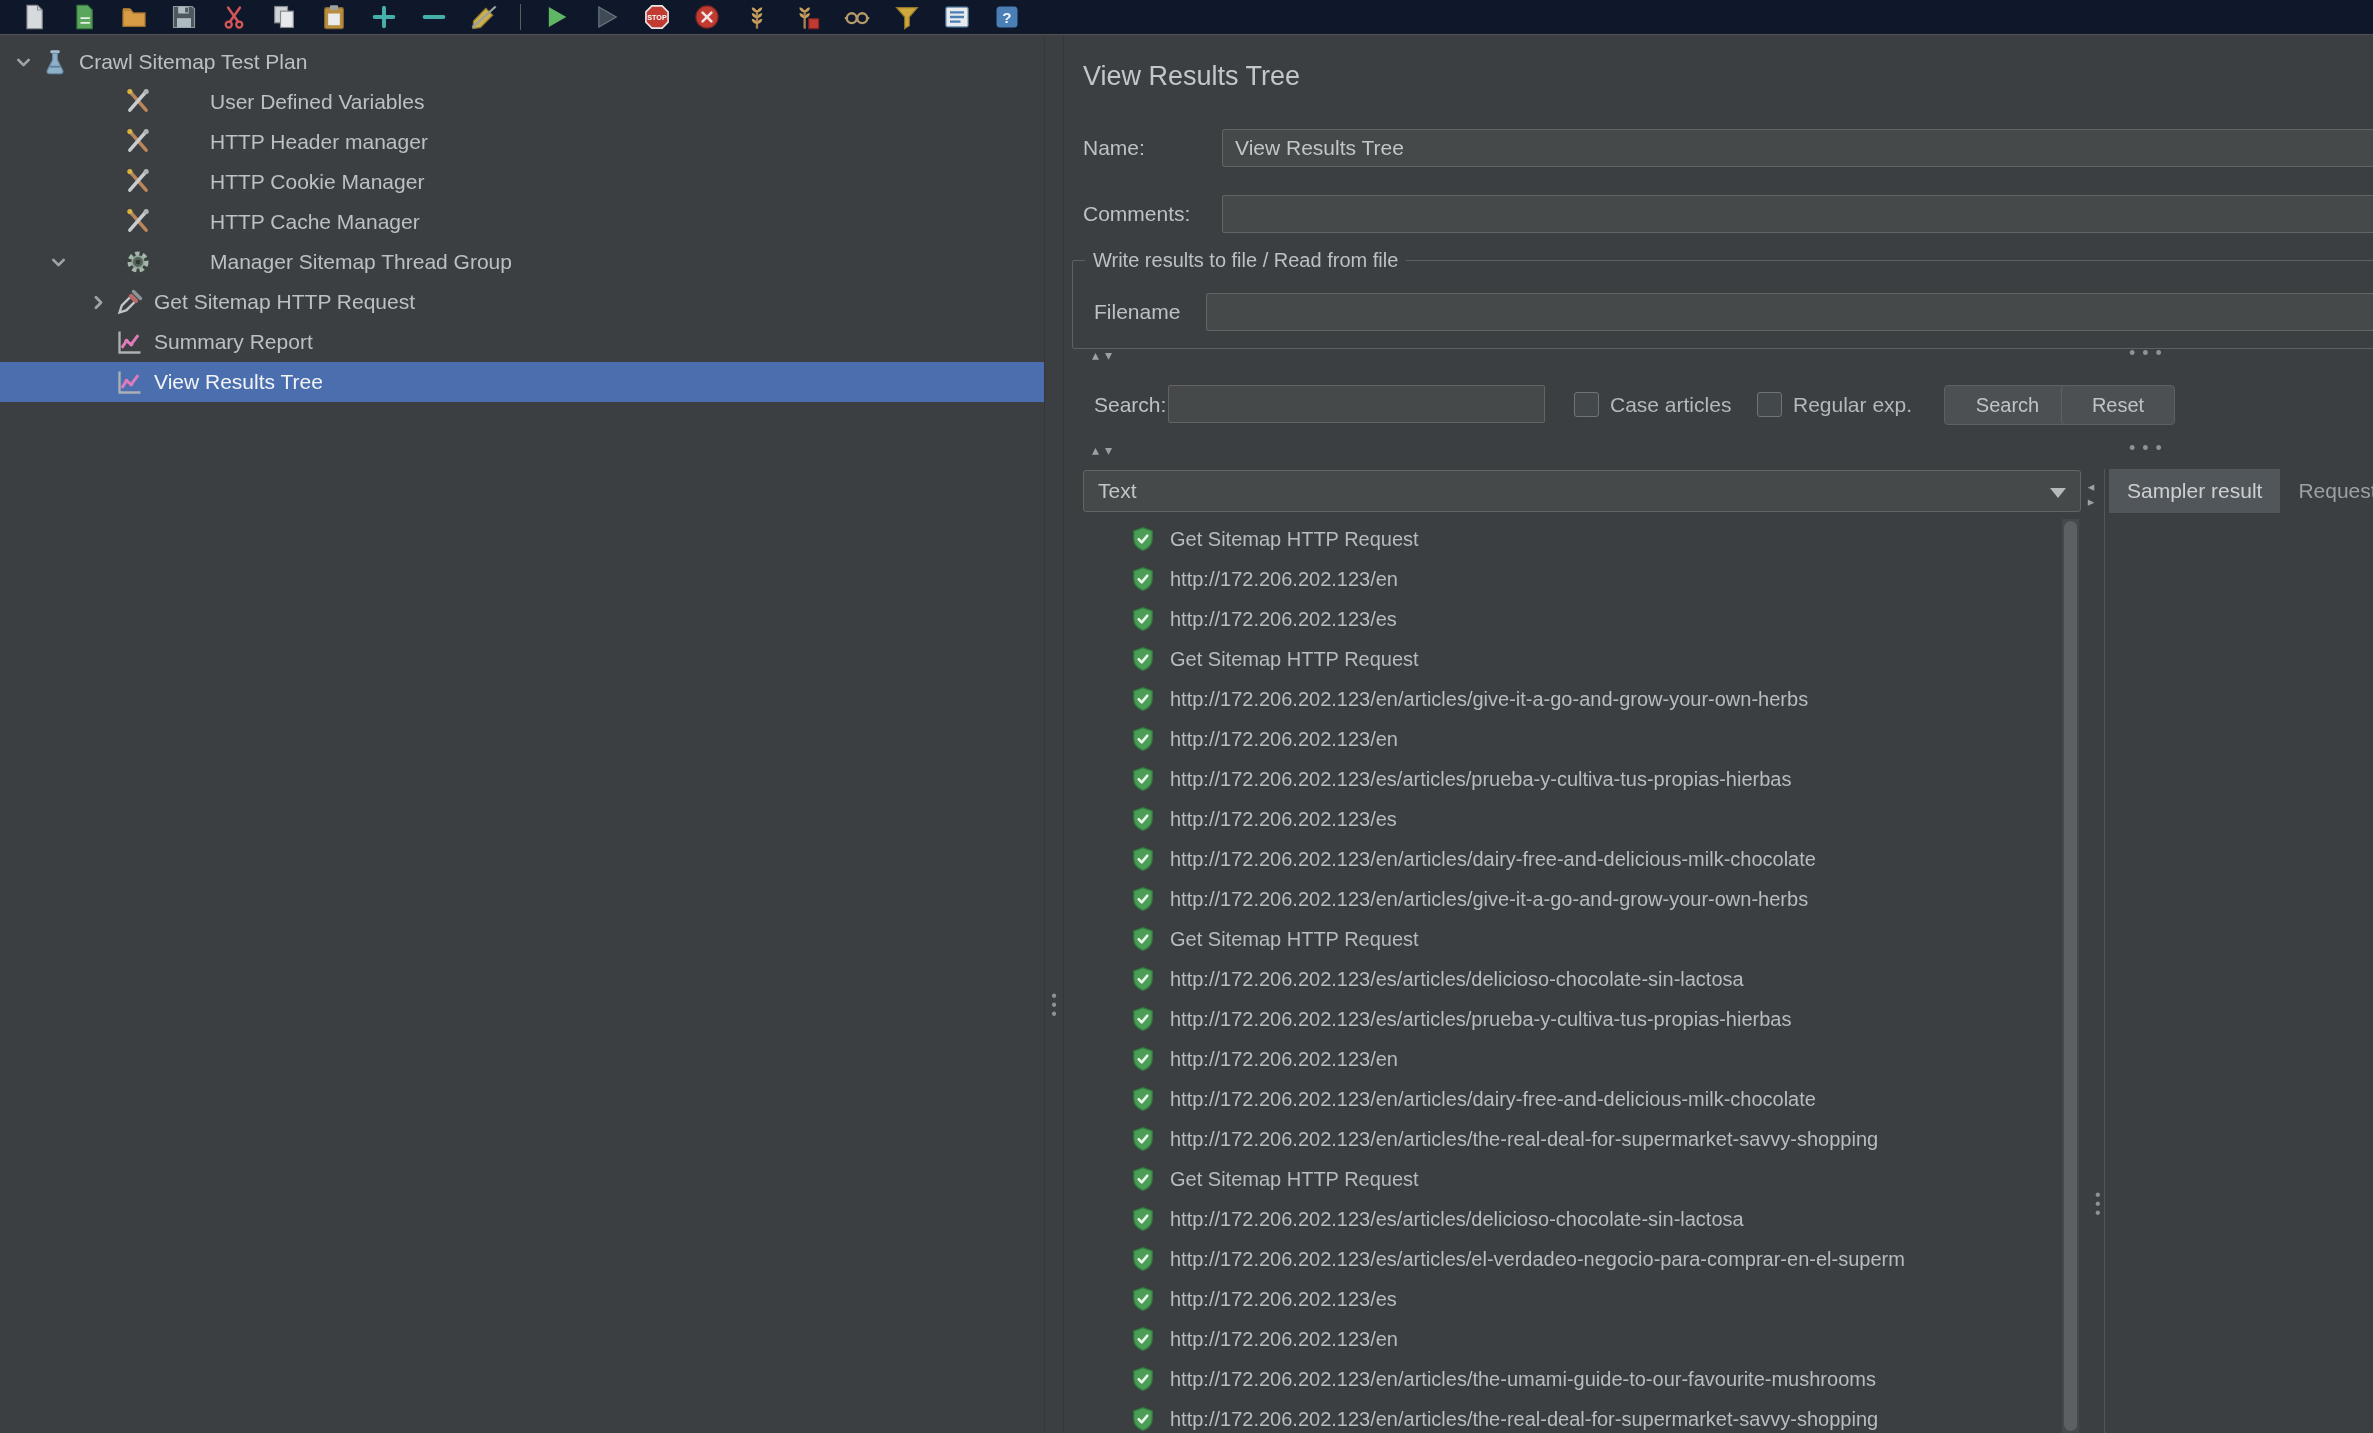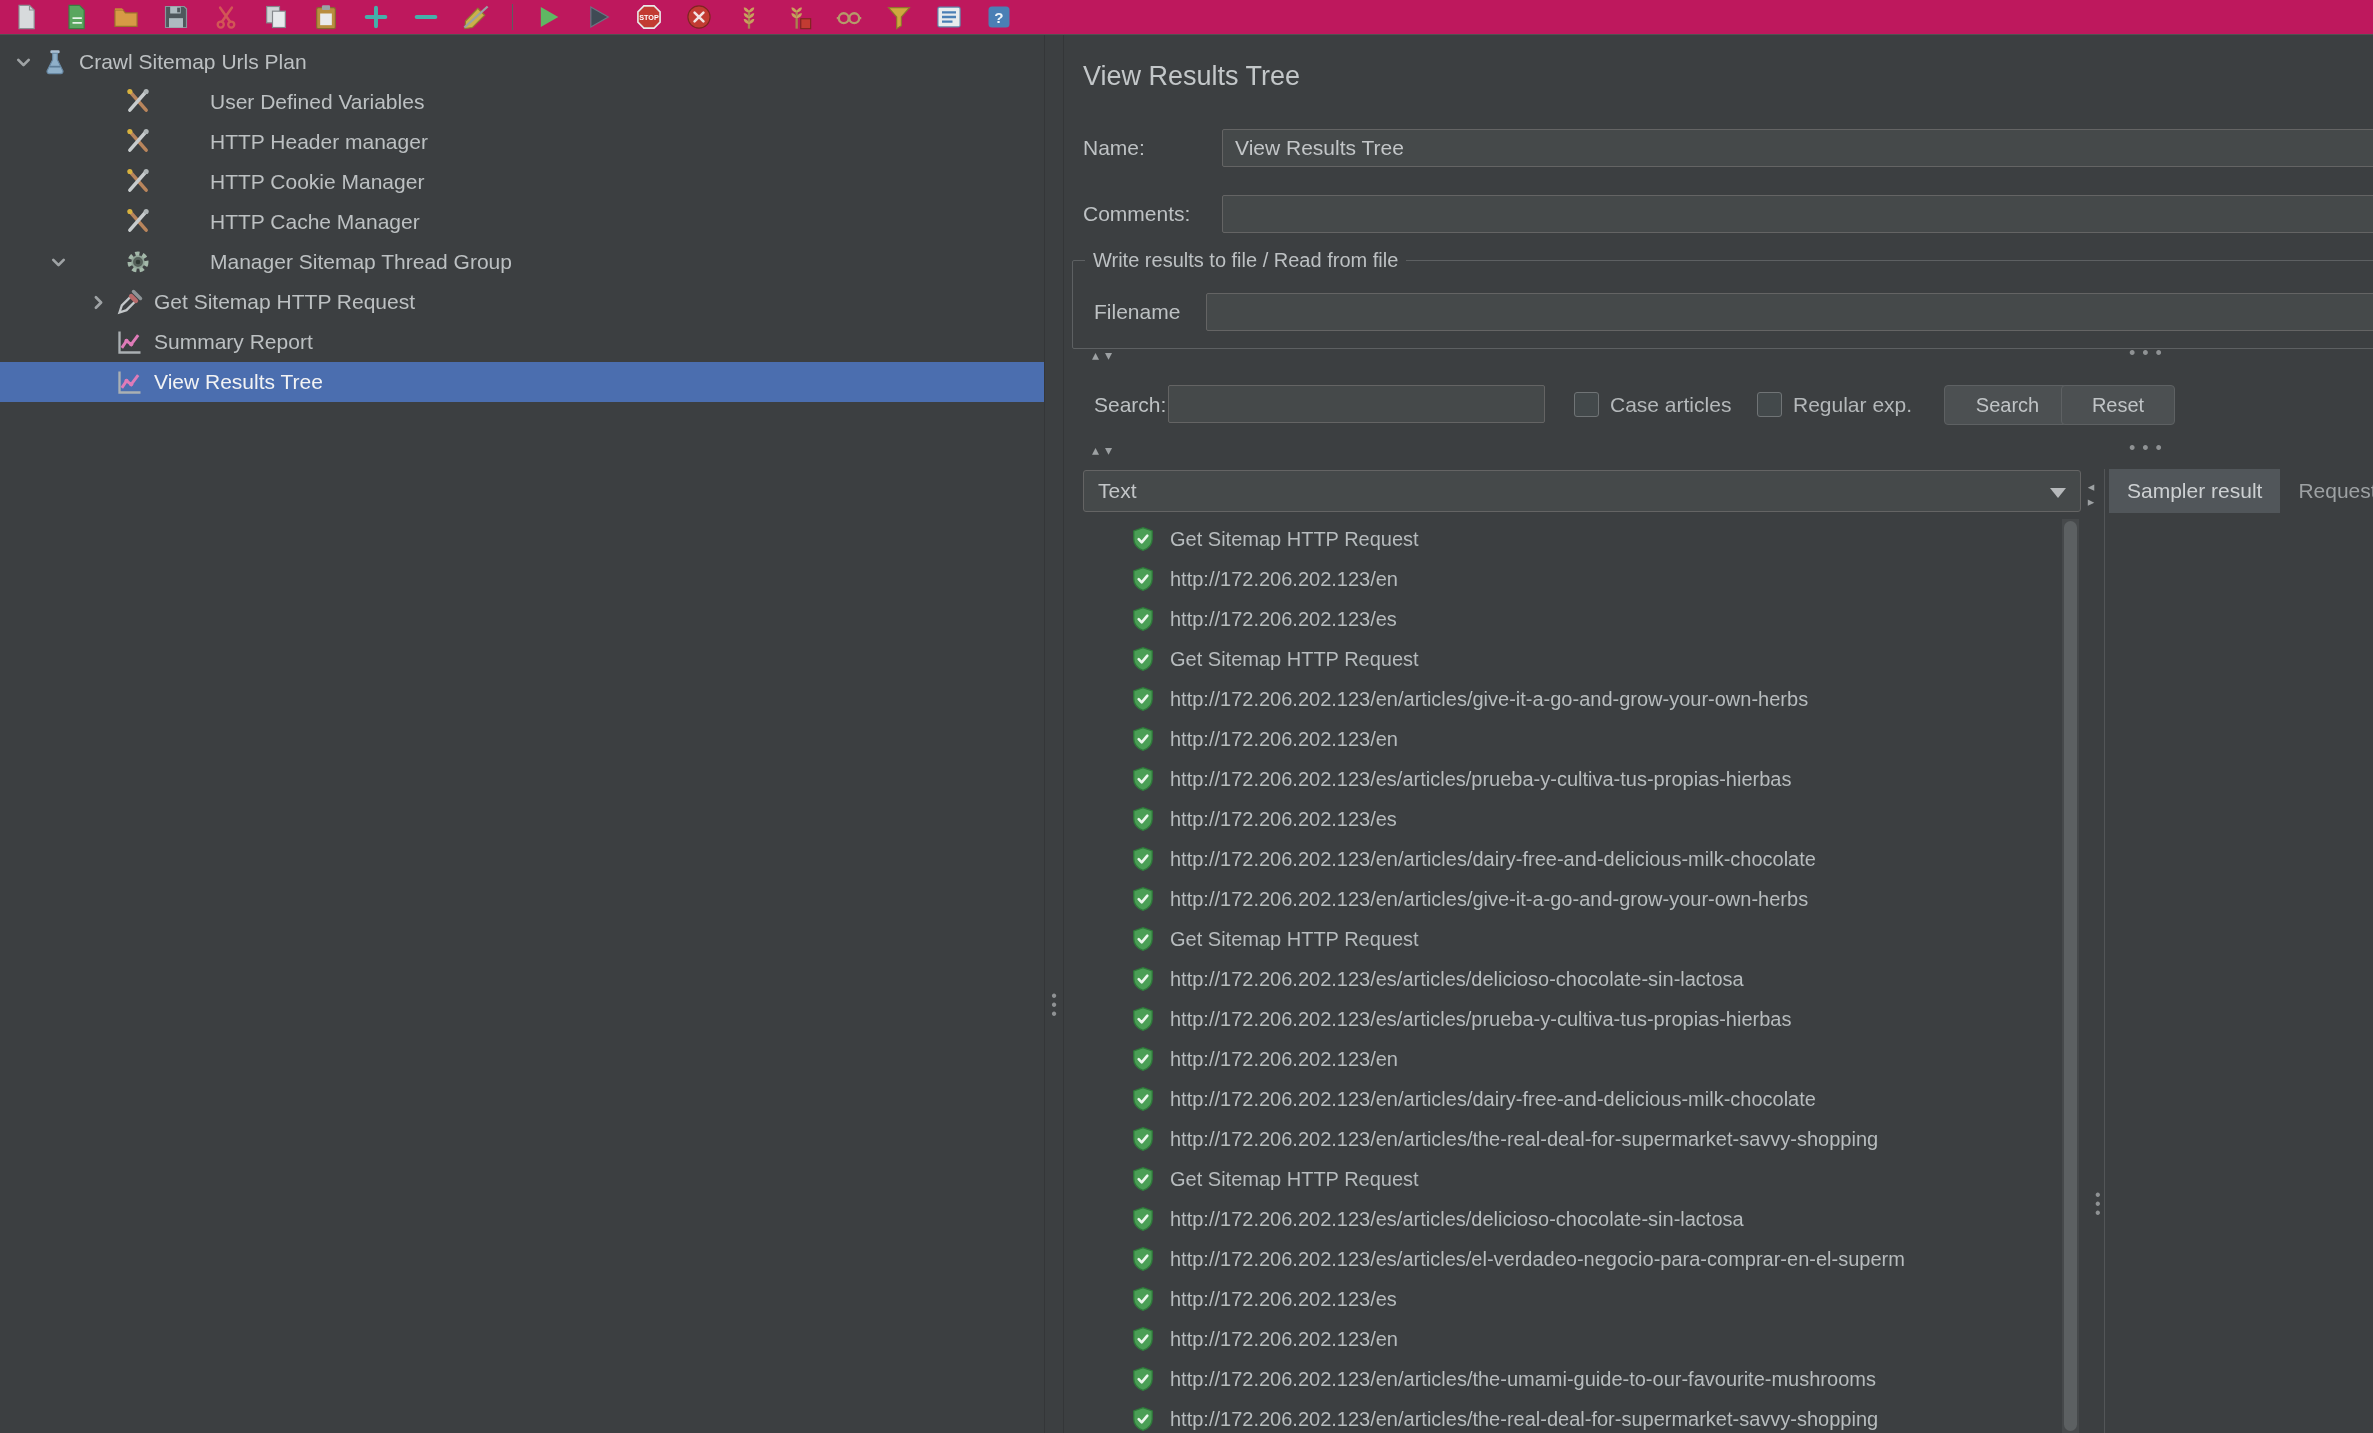--- a/index.html
+++ b/index.html
@@ -6,22 +6,22 @@
   html,body {
     width:2373px; height:1433px; overflow:hidden;
     background:#3c3f41; color:#bdbdbd;
     font-family:"Liberation Sans","DejaVu Sans",sans-serif;
     position:relative;
   }
 
   
   .toolbar {
     position:absolute; top:0; left:0; right:0; height:35px;
-    background:#be185d; border-bottom:1px solid #515151;
-    display:flex; align-items:center; gap:22px; padding-left:12px;
+    background:#0f172a; border-bottom:1px solid #515151;
+    display:flex; align-items:center; gap:22px; padding-left:20px;
   }
   .tb-icon { width:28px; height:28px; display:inline-flex; cursor:pointer; flex:none; }
   .tb-icon svg { width:100%; height:100%; }
   .tb-sep { width:1px; height:26px; background:#5a5d5f; flex:none; }
 
   
   .left-panel { position:absolute; top:35px; left:0; width:1044px; bottom:0; overflow:hidden; }
   .tree { padding-top:7px; }
   .tree-row {
     height:40px; display:flex; align-items:center;
@@ -261,21 +261,21 @@
             <path d="M7 9.5l5 5 5-5" stroke="#9fa3a5" stroke-width="2.6" fill="none" stroke-linecap="round" stroke-linejoin="round"></path>
           </svg>
         </span>
         <span class="node-icon">
           <svg viewBox="0 0 24 24">
             <rect x="8" y="2" width="8" height="2.5" rx="1" fill="#a9bfd2"></rect>
             <path d="M10 4.5h4V10l4.6 9.2A1.9 1.9 0 0 1 16.9 22H7.1a1.9 1.9 0 0 1-1.7-2.8L10 10z" fill="#8fb0c9" stroke="#6a8aa5"></path>
             <path d="M7.5 16h9" stroke="#5d7d98" stroke-width="1.5"></path>
           </svg>
         </span>
-        <span class="lbl">Crawl Sitemap Urls Plan</span>
+        <span class="lbl">Crawl Sitemap Test Plan</span>
       </div>
       <div class="tree-row indent-1">
         <span class="chev"></span>
         <span class="node-icon">
           <svg viewBox="0 0 24 24">
             <path d="M5 3l14 16" stroke="#b9855c" stroke-width="3" stroke-linecap="round"></path>
             <path d="M19 3L5 19" stroke="#c7cbcd" stroke-width="3" stroke-linecap="round"></path>
             <circle cx="5" cy="3" r="2.2" fill="#d8b23e"></circle>
             <circle cx="19" cy="3" r="2.2" fill="#aeb4b6"></circle>
           </svg>

